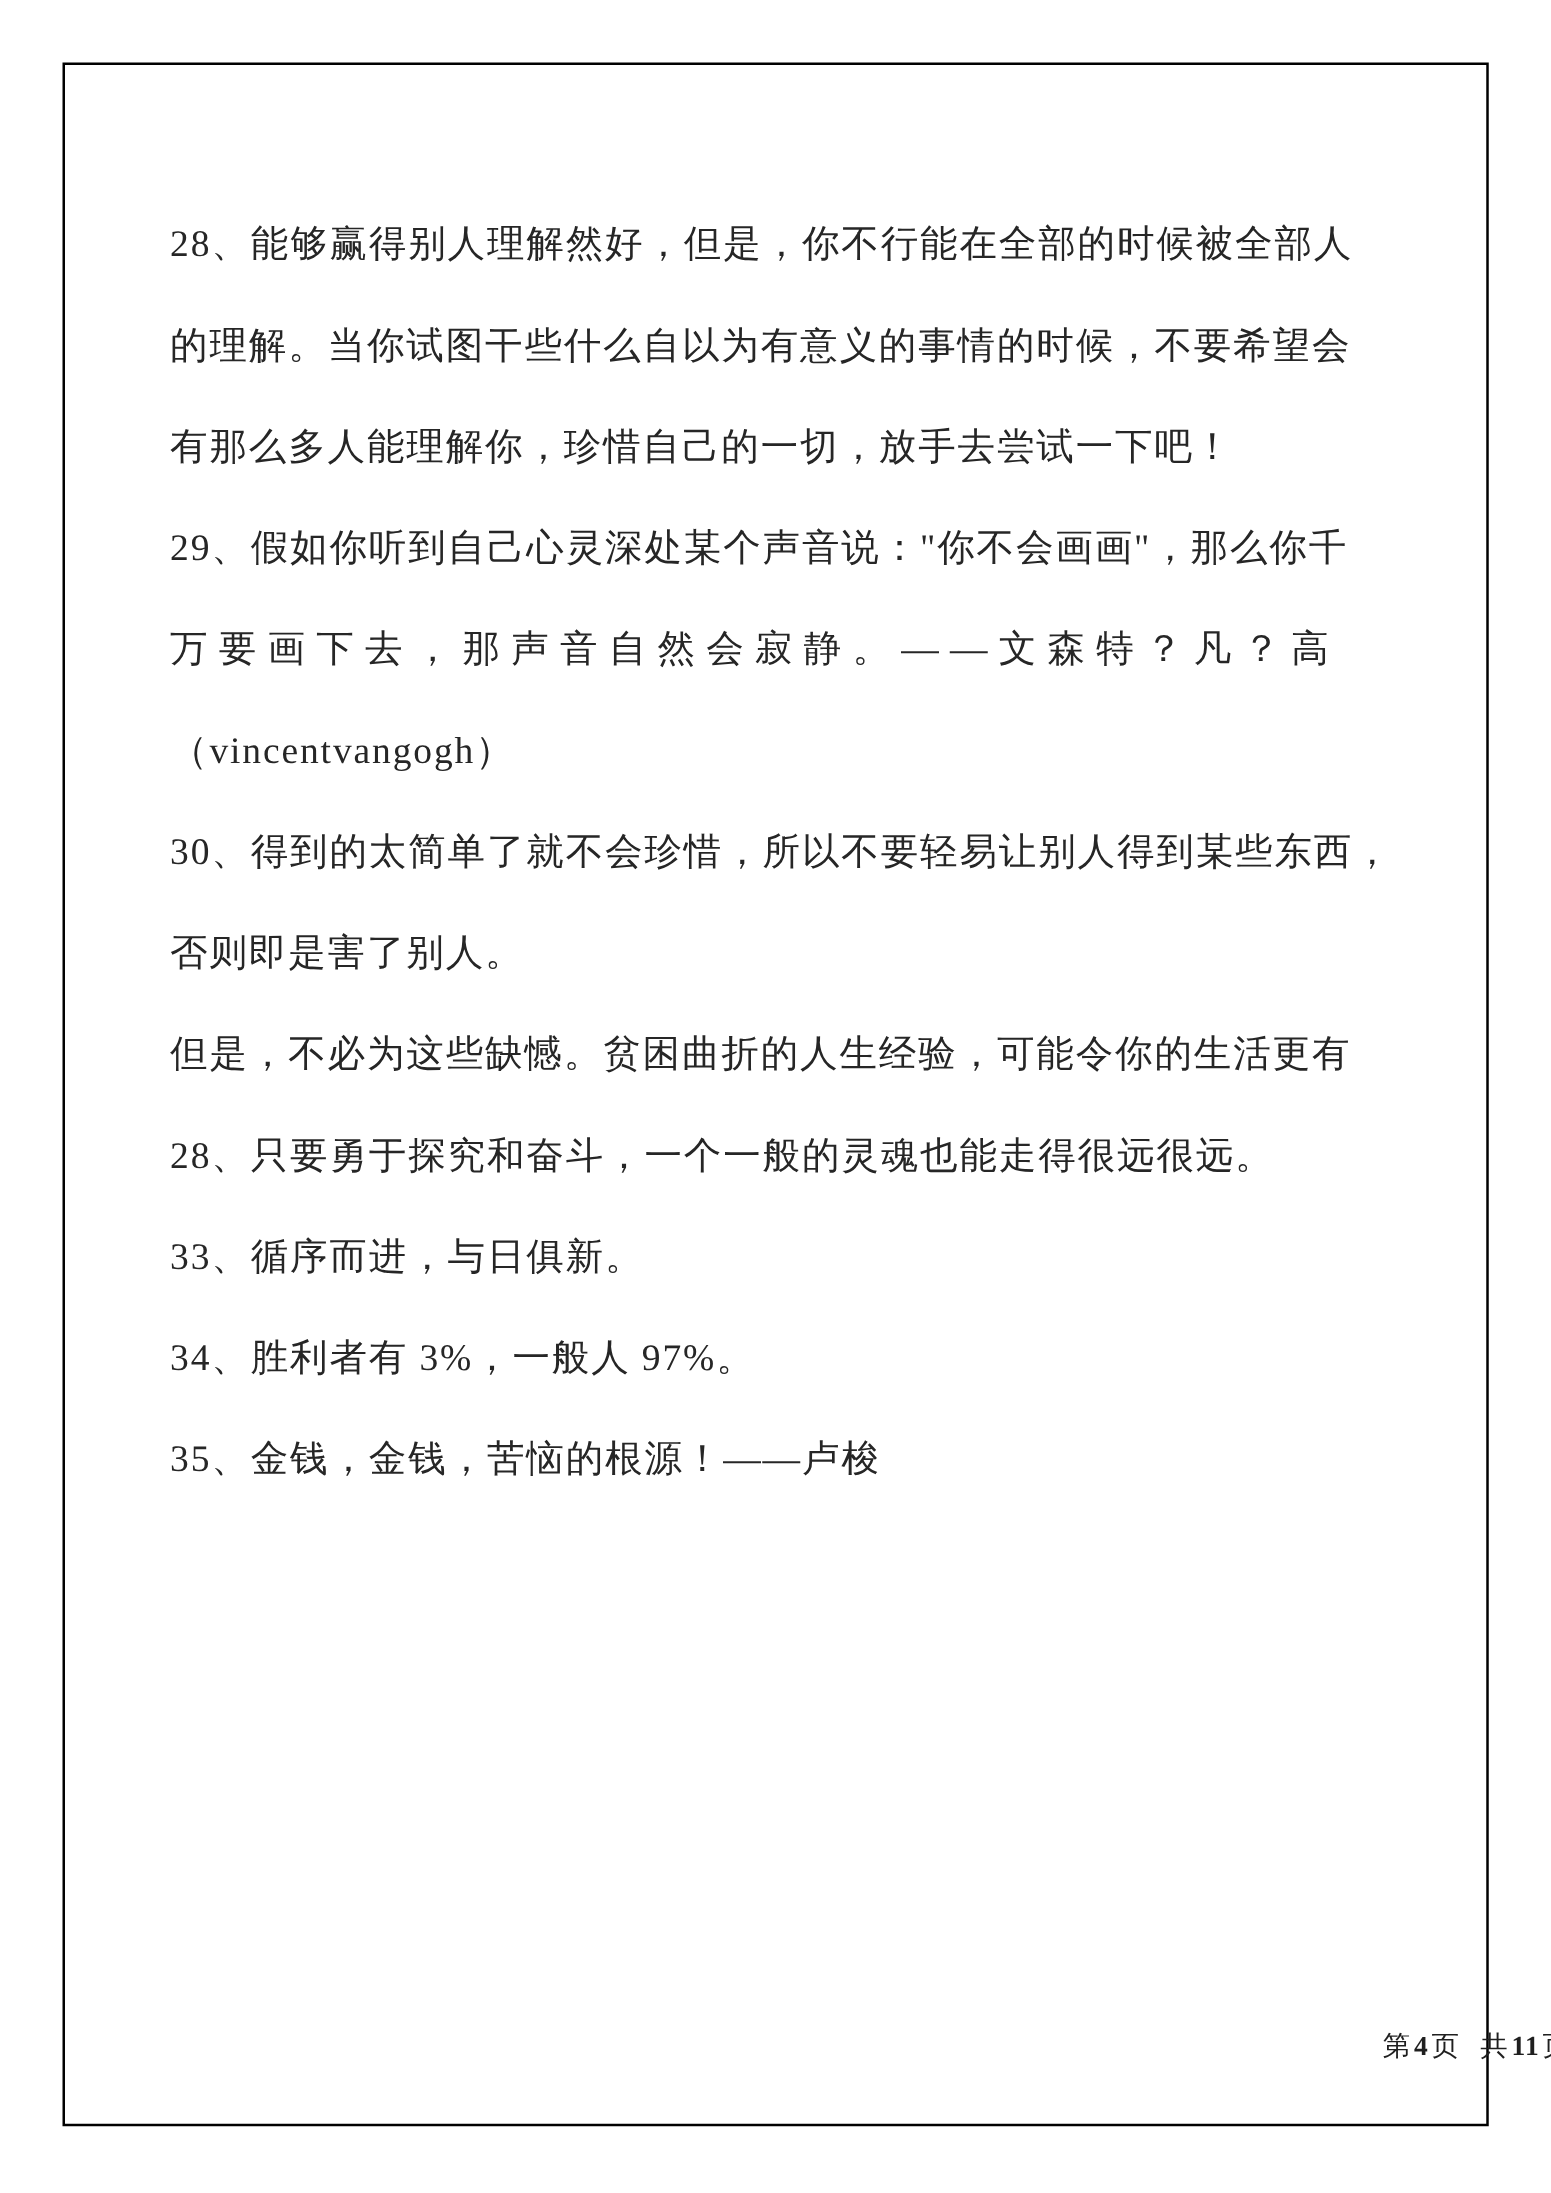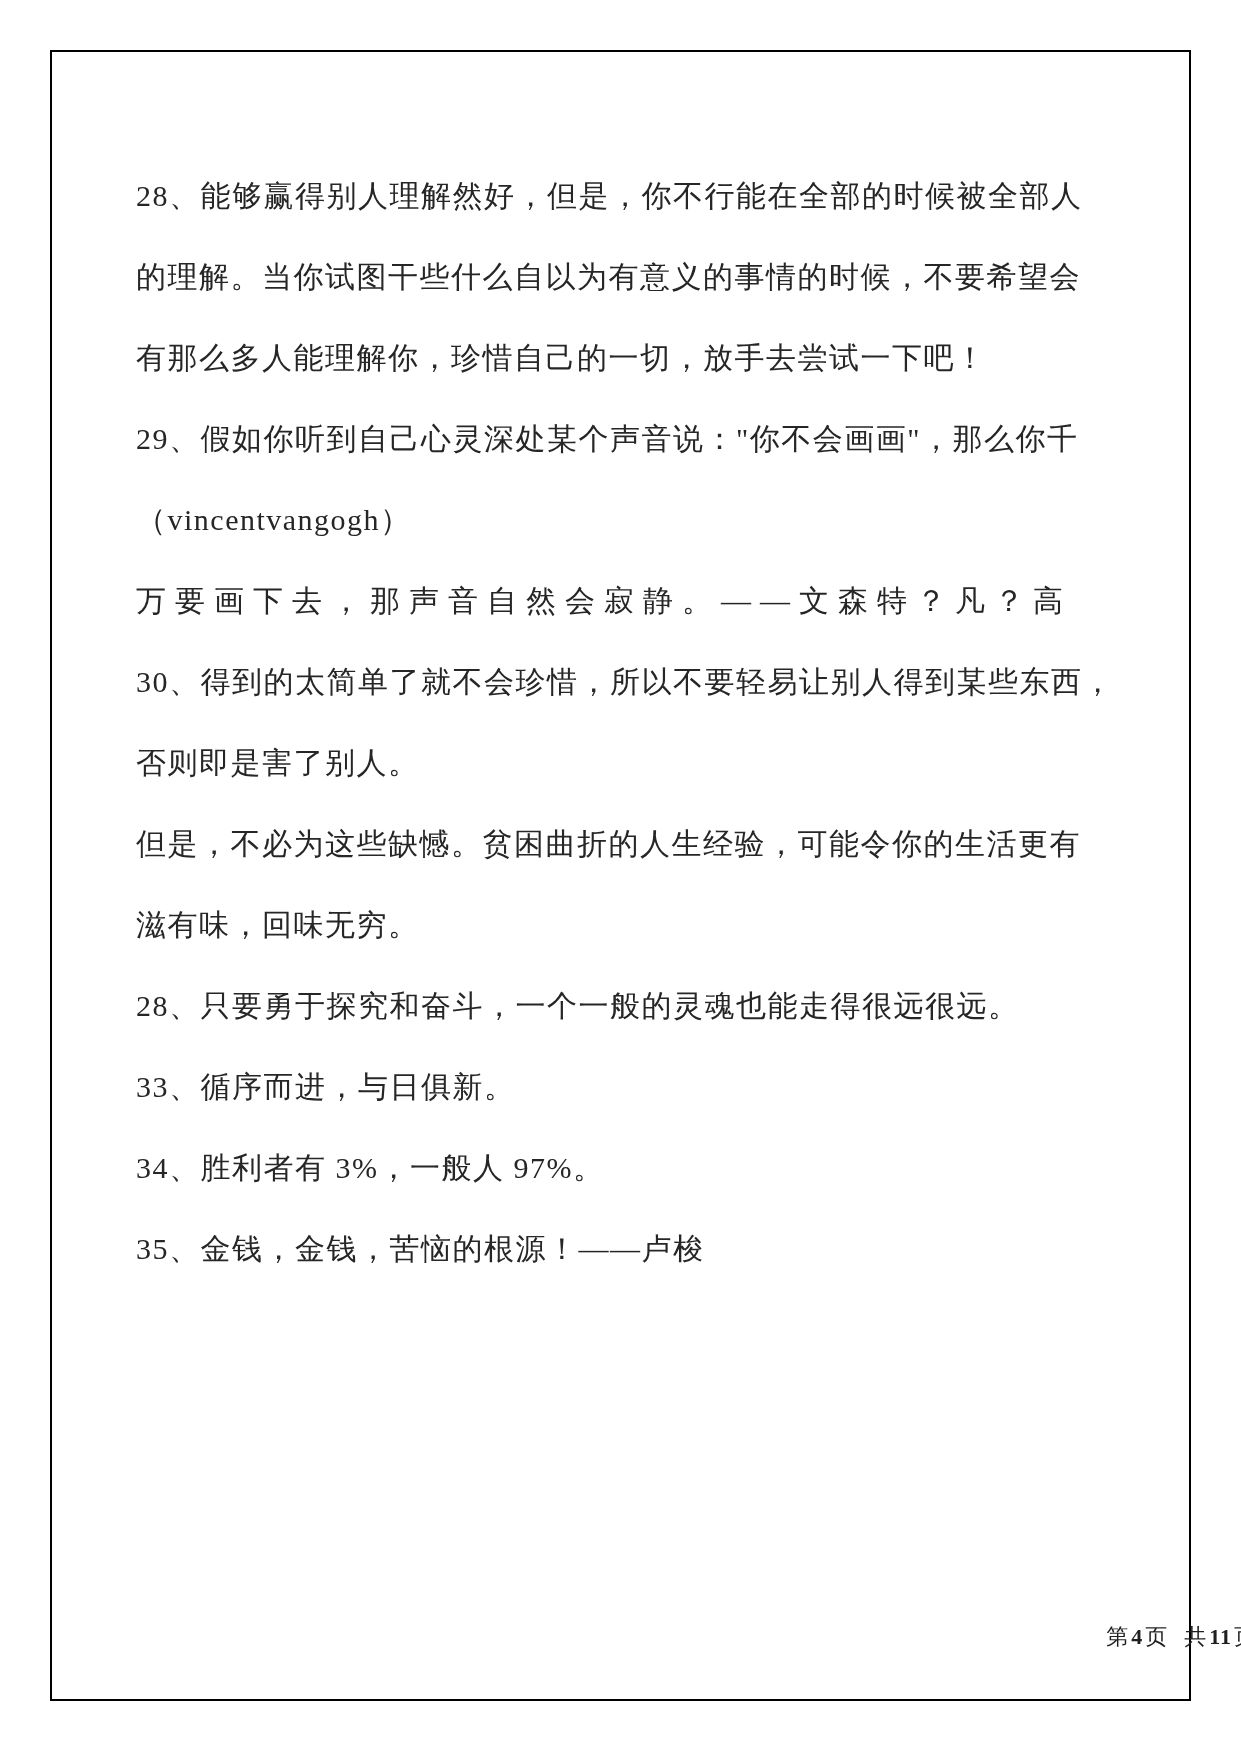--- a/index.html
+++ b/index.html
@@ -64,26 +64,25 @@
 </head>
 <body>
 
 <div class="frame"></div>
 
 <div class="content">
   <div class="line">28、能够赢得别人理解然好，但是，你不行能在全部的时候被全部人</div>
   <div class="line">的理解。当你试图干些什么自以为有意义的事情的时候，不要希望会</div>
   <div class="line">有那么多人能理解你，珍惜自己的一切，放手去尝试一下吧！</div>
   <div class="line">29、假如你听到自己心灵深处某个声音说："你不会画画"，那么你千</div>
+  <div class="line wide">万要画下去，那声音自然会寂静。——文森特？凡？高</div>
   <div class="line">（vincentvangogh）</div>
-  <div class="line wide">万要画下去，那声音自然会寂静。——文森特？凡？高</div>
   <div class="line">30、得到的太简单了就不会珍惜，所以不要轻易让别人得到某些东西，</div>
   <div class="line">否则即是害了别人。</div>
   <div class="line">但是，不必为这些缺憾。贫困曲折的人生经验，可能令你的生活更有</div>
-  <div class="line">滋有味，回味无穷。</div>
   <div class="line">28、只要勇于探究和奋斗，一个一般的灵魂也能走得很远很远。</div>
   <div class="line">33、循序而进，与日俱新。</div>
   <div class="line">34、胜利者有 3%，一般人 97%。</div>
   <div class="line">35、金钱，金钱，苦恼的根源！——卢梭</div>
 </div>
 
 <div class="footer">
   <span>第</span><span class="num">4</span><span>页</span><span class="gap"></span><span>共</span><span class="num">11</span><span>页</span>
 </div>
 

